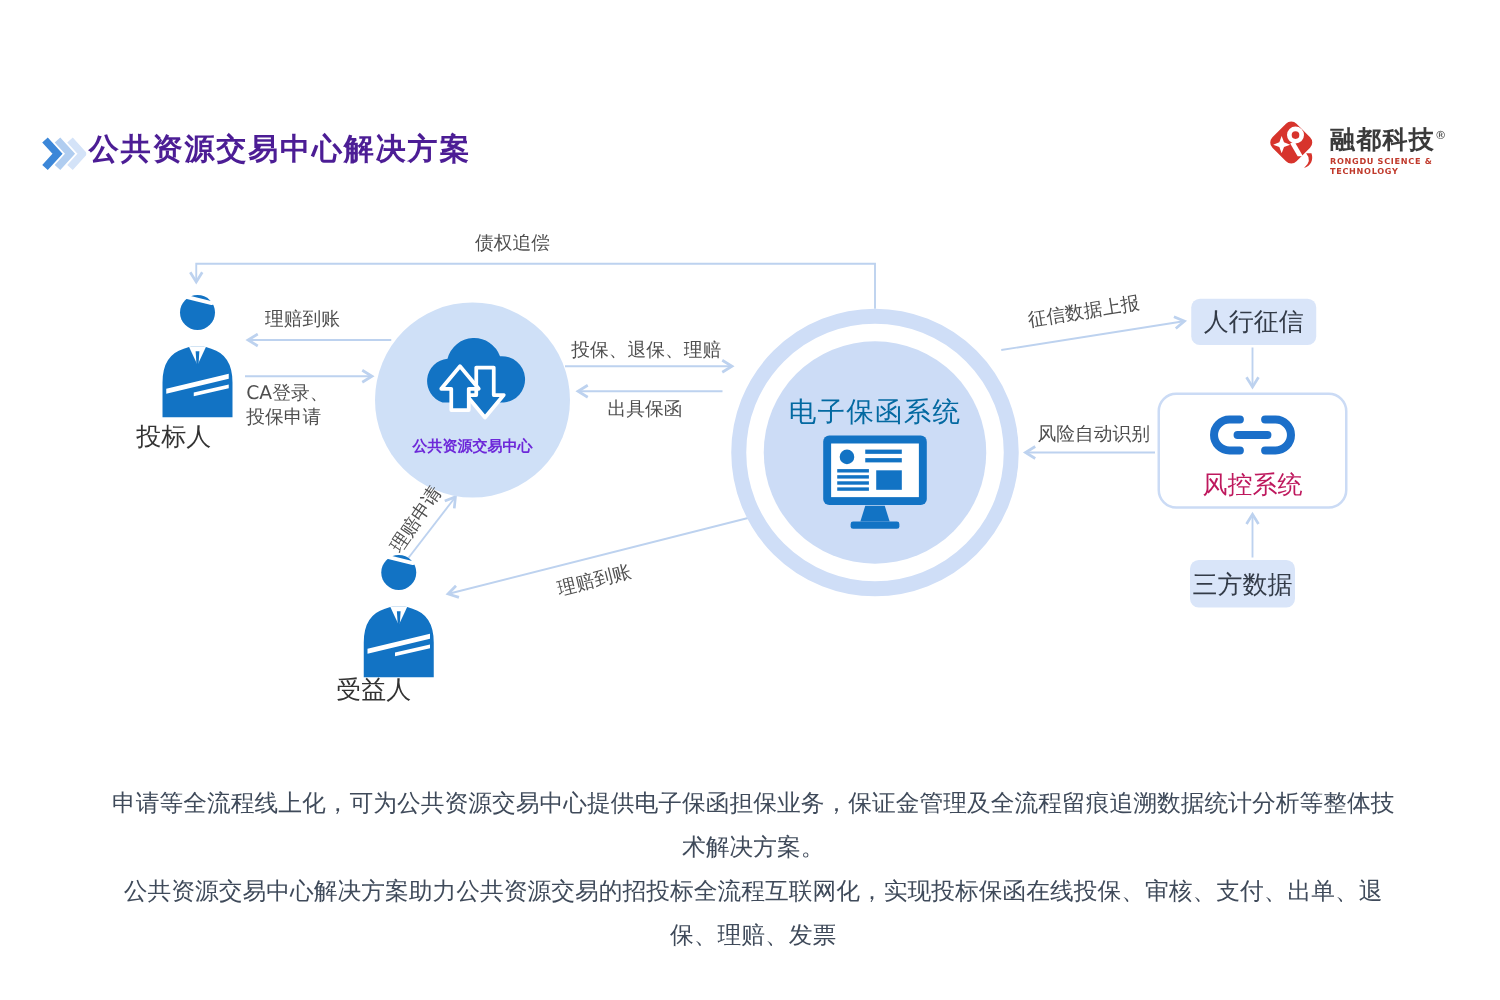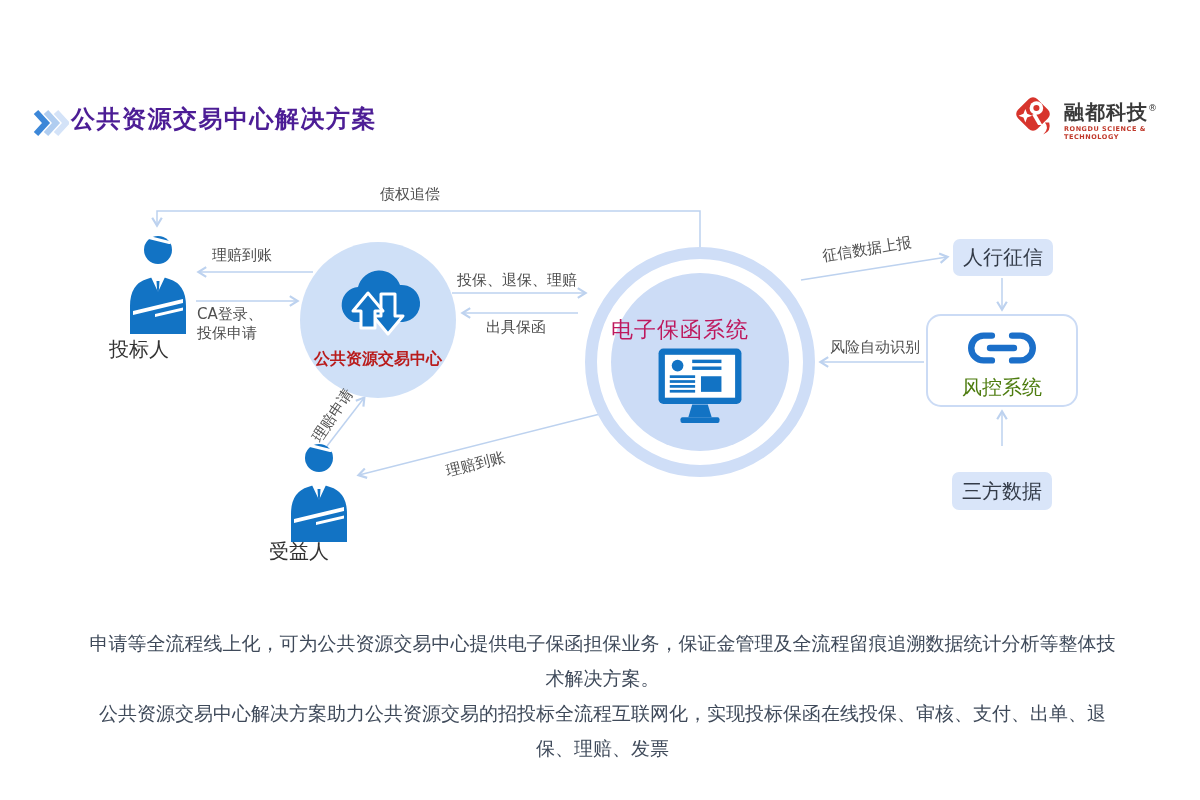--- a/index.html
+++ b/index.html
@@ -18,36 +18,36 @@
   .logo-sub{font-size:6.5px;color:#c0392b;letter-spacing:0.55px;margin-top:2px;font-weight:bold;}
 
   
   .connectors{position:absolute;left:0;top:0;pointer-events:none;}
   .edge-label{position:absolute;font-size:15px;color:#4f4f4f;white-space:nowrap;text-align:center;}
   .node-label{position:absolute;font-size:20px;color:#333;text-align:left;white-space:nowrap;}
 
   .person{position:absolute;}
   .trade-circle{position:absolute;left:300px;top:242px;width:156px;height:156px;border-radius:50%;
                 background:#cfe0f7;display:flex;flex-direction:column;align-items:center;}
-  .trade-label{margin-top:1px;font-size:16px;font-weight:bold;color:#b91c1c;}
+  .trade-label{margin-top:1px;font-size:12px;font-weight:bold;color:#6d28d9;}
 
   .big-circle{position:absolute;left:585px;top:247px;width:206px;height:206px;border-radius:50%;
               border:12px solid #cfdef7;background:#fff;}
   .big-inner{position:absolute;left:14px;top:14px;width:178px;height:178px;border-radius:50%;
              background:#ccdcf6;}
-  .big-label{position:absolute;left:0;top:42px;width:100%;text-align:left;font-size:22px;
-             color:#be185d;font-weight:500;letter-spacing:1px;}
+  .big-label{position:absolute;left:0;top:42px;width:100%;text-align:center;font-size:22px;
+             color:#0369a1;font-weight:500;letter-spacing:1px;}
   .monitor{position:absolute;left:50%;top:74px;transform:translateX(-50%);}
 
   .side-box{position:absolute;width:100px;height:37px;background:#d9e5f9;border-radius:7px;
             display:flex;align-items:center;justify-content:center;font-size:20px;color:#333b48;}
   .risk-box{position:absolute;left:926px;top:314px;width:152px;height:93px;background:#fff;
             border:2px solid #cbdbf5;border-radius:15px;display:flex;flex-direction:column;
             align-items:center;box-sizing:border-box;}
-  .risk-label{font-size:20px;color:#4d7c0f;margin-top:5px;}
+  .risk-label{font-size:20px;color:#be185d;margin-top:5px;}
 
   .rot-credit{transform:rotate(-9deg);}
   .rot-claim-apply{transform:rotate(-56deg);}
   .rot-claim-received{transform:rotate(-14deg);}
 
   .description{position:absolute;left:85px;top:626px;width:1035px;text-align:center;
                font-size:19px;line-height:35px;color:#3f4a5a;}
 </style>
 </head>
 <body>
@@ -172,21 +172,21 @@
         <g fill="none" stroke="#1b6fc9" stroke-width="7" stroke-linecap="round">
           <path d="M26 4.5 H17 A13 13 0 0 0 17 31.5 H26"></path>
           <path d="M48 4.5 H57 A13 13 0 0 1 57 31.5 H48"></path>
           <path d="M24 18 H50"></path>
         </g>
       </svg>
     </span>
     <div class="risk-label">风控系统</div>
   </div>
 
-  <div class="side-box" style="left:952px;top:472px;width:100px;height:38px;">三方数据</div>
+  <div class="side-box" style="left:952px;top:448px;width:84px;height:38px;">三方数据</div>
 
   <div class="edge-label" style="left:345px;top:185px;width:130px;">债权追偿</div>
   <div class="edge-label" style="left:187px;top:246px;width:110px;">理赔到账</div>
   <div class="edge-label" style="left:197px;top:305px;text-align:left;line-height:19px;">
     <div>CA登录、</div>
     <div>投保申请</div>
   </div>
   <div class="edge-label" style="left:437px;top:271px;width:160px;">投保、退保、理赔</div>
   <div class="edge-label" style="left:456px;top:318px;width:120px;">出具保函</div>
   <div class="edge-label rot-credit" style="left:797px;top:240px;width:140px;">征信数据上报</div>

